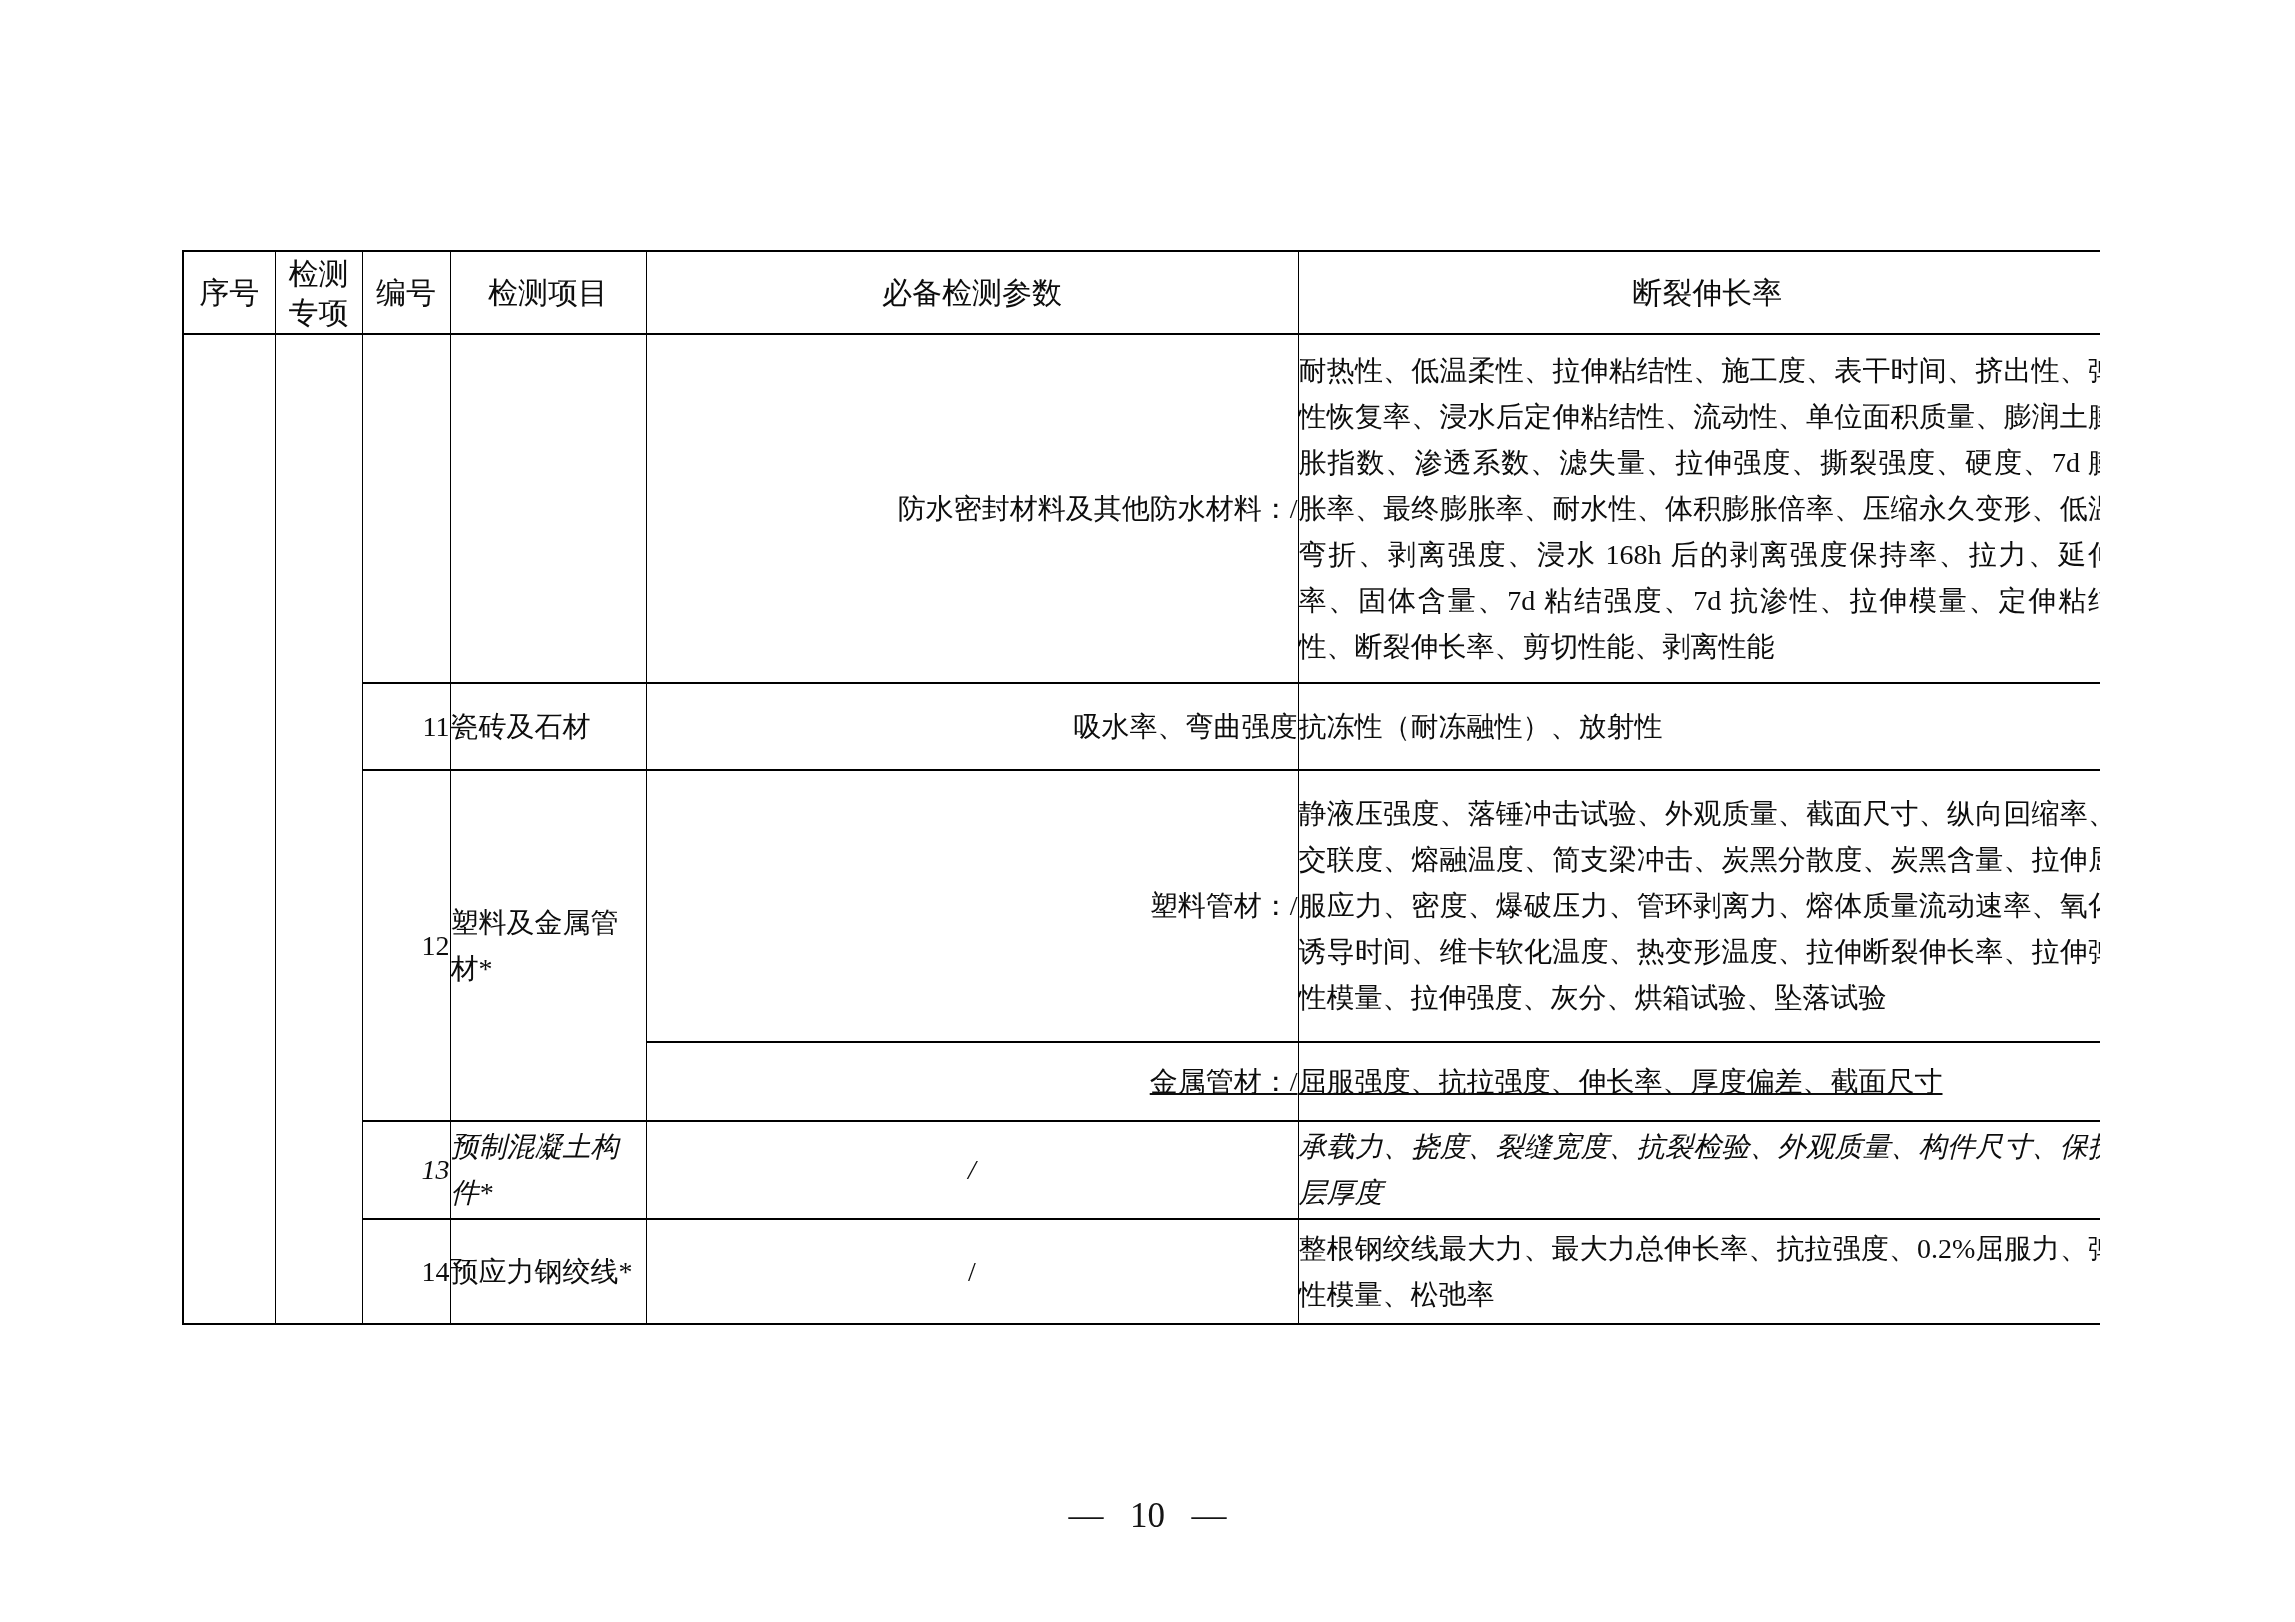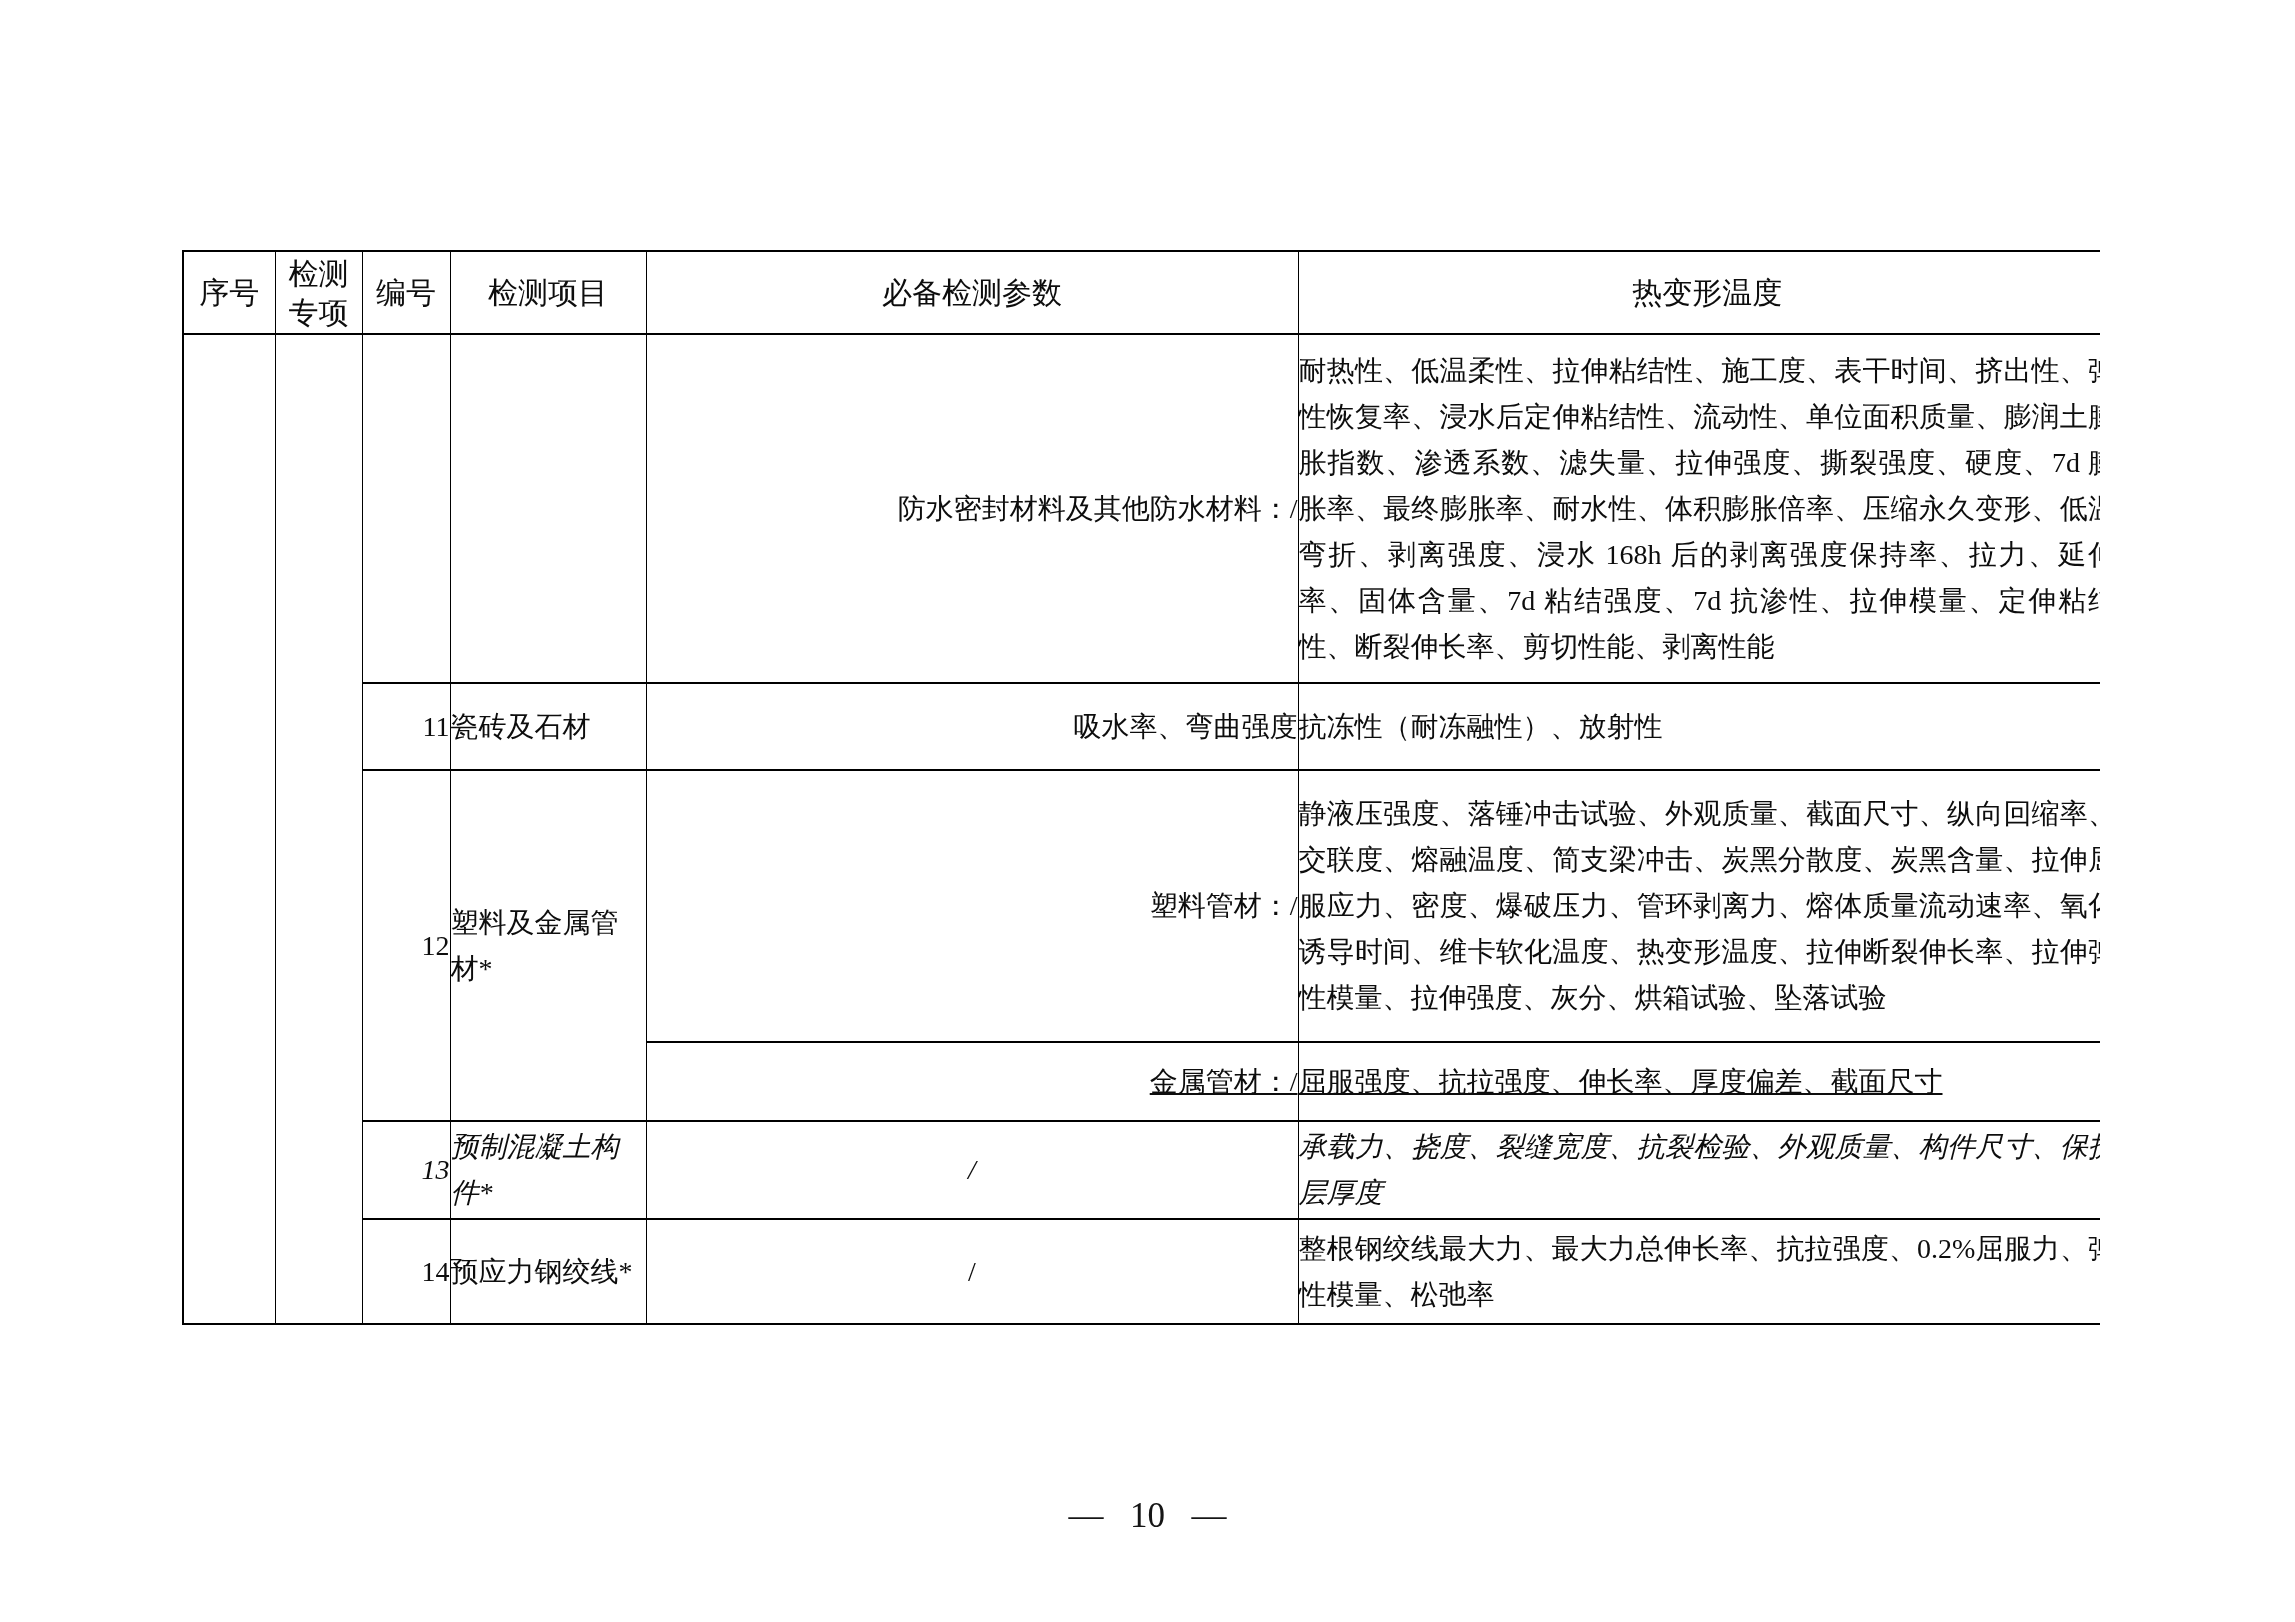--- a/index.html
+++ b/index.html
@@ -136,21 +136,21 @@
       <col style="width:819px">
     </colgroup>
 
     <tbody>
         <tr class="h-head">
       <th>序号</th>
       <th>检测专项</th>
       <th>编号</th>
       <th>检测项目</th>
       <th>必备检测参数</th>
-      <th>热变形温度</th>
+      <th>断裂伸长率</th>
     </tr>
 
     <tr class="h-r1">
       <td class="c-serial" rowspan="6"></td>
       <td class="c-spec" rowspan="6"></td>
       <td class="c-num"></td>
       <td class="c-item"></td>
       <td class="c-req">防水密封材料及其他防水材料：/</td>
       <td class="c-opt">耐热性、低温柔性、拉伸粘结性、施工度、表干时间、挤出性、弹性恢复率、浸水后定伸粘结性、流动性、单位面积质量、膨润土膨胀指数、渗透系数、滤失量、拉伸强度、撕裂强度、硬度、7d 膨胀率、最终膨胀率、耐水性、体积膨胀倍率、压缩永久变形、低温弯折、剥离强度、浸水 168h 后的剥离强度保持率、拉力、延伸率、固体含量、7d 粘结强度、7d 抗渗性、拉伸模量、定伸粘结性、断裂伸长率、剪切性能、剥离性能</td>
     </tr>

